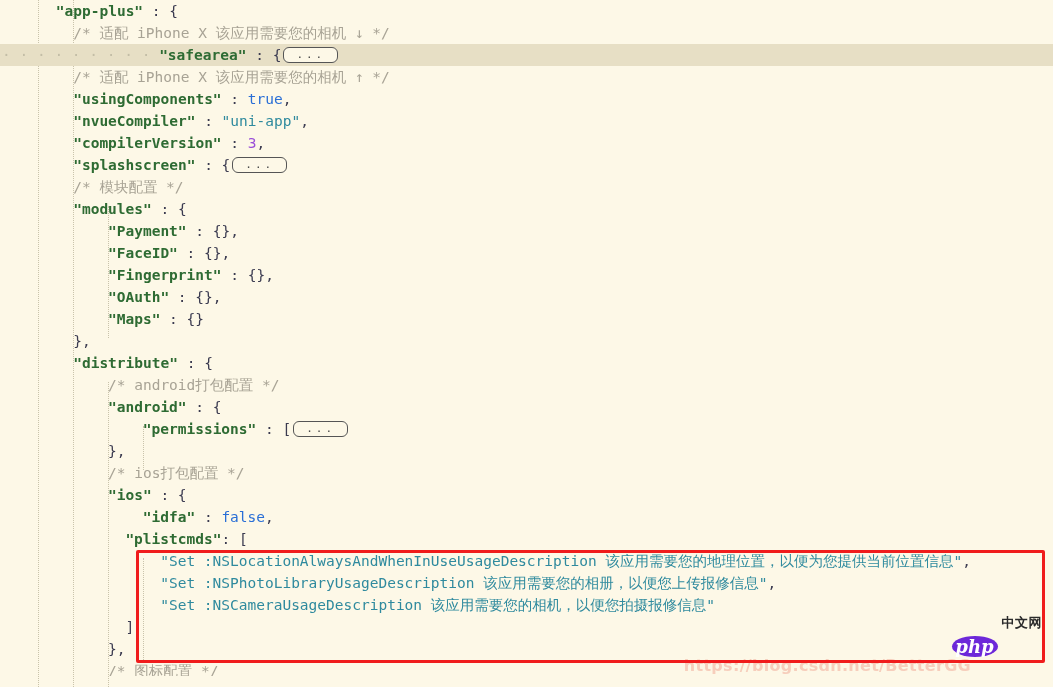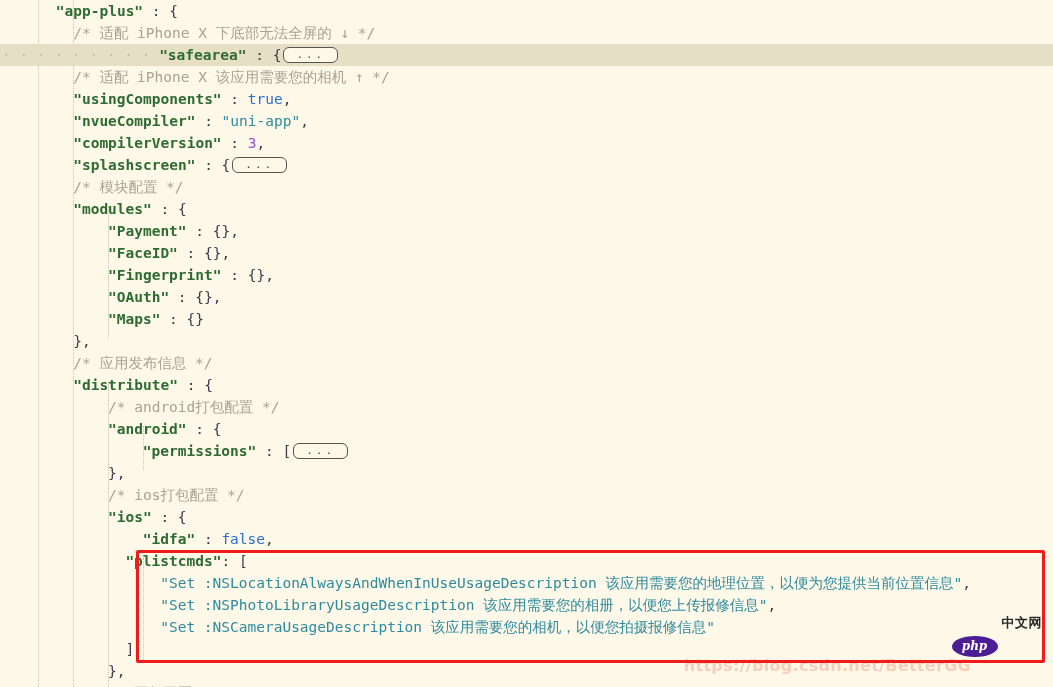--- a/index.html
+++ b/index.html
@@ -97,27 +97,27 @@
     position: absolute;
     right: 11px;
     bottom: 30px;
     z-index: 6;
     display: flex;
     align-items: center;
     gap: 4px;
   }
   #php-logo .bubble {
     width: 46px; height: 21px;
-    background: #4c1d95;
+    background: #6d28d9;
     border-radius: 50%;
     color: #fff;
     font-family: "DejaVu Serif", "Liberation Serif", serif;
     font-style: italic;
     font-weight: bold;
-    font-size: 12px;
+    font-size: 18px;
     line-height: 21px;
     text-align: center;
     letter-spacing: 0px;
     margin-top: 48px;
   }
   #php-logo .cn {
     font-family: "DejaVu Sans", "Liberation Sans", sans-serif;
     font-size: 13px;
     font-weight: bold;
     color: #2b2b2b;
@@ -143,36 +143,35 @@
 
   <div class="guide" style="left:38px;"></div>
   <div class="guide" style="left:73px;"></div>
   <div class="guide" style="left:108px; top:382px; bottom:0;"></div>
   <div class="guide" style="left:143px; top:426px; height:44px;"></div>
   <div class="guide" style="left:143px; top:558px; height:104px;"></div>
   <div class="guide" style="left:108px; top:206px; height:132px;"></div>
 
   <div id="code">
       <div class="line"><span style="display: inline-block; width: 55.8px;"></span><span class="key">"app-plus"</span><span class="punc"> : {</span></div>
-      <div class="line"><span style="display: inline-block; width: 73.2px;"></span><span class="cmt">/* 适配 iPhone X 下底部无法全屏的 ↓ */</span></div>
+      <div class="line"><span style="display: inline-block; width: 73.2px;"></span><span class="cmt">/* 适配 iPhone X 该应用需要您的相机 ↓ */</span></div>
       <div class="line hl"><span class="ws" style="margin-left: 2px;">· · · · · · · · ·</span><span> </span><span class="key">"safearea"</span><span class="punc"> : {</span><span class="fold">...</span></div>
       <div class="line"><span style="display: inline-block; width: 73.2px;"></span><span class="cmt">/* 适配 iPhone X 该应用需要您的相机 ↑ */</span></div>
       <div class="line"><span style="display: inline-block; width: 73.2px;"></span><span class="key">"usingComponents"</span><span class="punc"> : </span><span class="bool">true</span><span class="punc">,</span></div>
       <div class="line"><span style="display: inline-block; width: 73.2px;"></span><span class="key">"nvueCompiler"</span><span class="punc"> : </span><span class="str">"uni-app"</span><span class="punc">,</span></div>
       <div class="line"><span style="display: inline-block; width: 73.2px;"></span><span class="key">"compilerVersion"</span><span class="punc"> : </span><span class="num">3</span><span class="punc">,</span></div>
       <div class="line"><span style="display: inline-block; width: 73.2px;"></span><span class="key">"splashscreen"</span><span class="punc"> : {</span><span class="fold">...</span></div>
       <div class="line"><span style="display: inline-block; width: 73.2px;"></span><span class="cmt">/* 模块配置 */</span></div>
       <div class="line"><span style="display: inline-block; width: 73.2px;"></span><span class="key">"modules"</span><span class="punc"> : {</span></div>
       <div class="line"><span style="display: inline-block; width: 108px;"></span><span class="key">"Payment"</span><span class="punc"> : {},</span></div>
       <div class="line"><span style="display: inline-block; width: 108px;"></span><span class="key">"FaceID"</span><span class="punc"> : {},</span></div>
       <div class="line"><span style="display: inline-block; width: 108px;"></span><span class="key">"Fingerprint"</span><span class="punc"> : {},</span></div>
       <div class="line"><span style="display: inline-block; width: 108px;"></span><span class="key">"OAuth"</span><span class="punc"> : {},</span></div>
       <div class="line"><span style="display: inline-block; width: 108px;"></span><span class="key">"Maps"</span><span class="punc"> : {}</span></div>
       <div class="line"><span style="display: inline-block; width: 73.2px;"></span><span class="punc">},</span></div>
-      <div class="line"><span style="display: inline-block; width: 73.2px;"></span><span class="cmt">/* 应用发布信息 */</span></div>
       <div class="line"><span style="display: inline-block; width: 73.2px;"></span><span class="key">"distribute"</span><span class="punc"> : {</span></div>
       <div class="line"><span style="display: inline-block; width: 108px;"></span><span class="cmt">/* android打包配置 */</span></div>
       <div class="line"><span style="display: inline-block; width: 108px;"></span><span class="key">"android"</span><span class="punc"> : {</span></div>
       <div class="line"><span style="display: inline-block; width: 142.8px;"></span><span class="key">"permissions"</span><span class="punc"> : [</span><span class="fold">...</span></div>
       <div class="line"><span style="display: inline-block; width: 108px;"></span><span class="punc">},</span></div>
       <div class="line"><span style="display: inline-block; width: 108px;"></span><span class="cmt">/* ios打包配置 */</span></div>
       <div class="line"><span style="display: inline-block; width: 108px;"></span><span class="key">"ios"</span><span class="punc"> : {</span></div>
       <div class="line"><span style="display: inline-block; width: 142.8px;"></span><span class="key">"idfa"</span><span class="punc"> : </span><span class="bool">false</span><span class="punc">,</span></div>
       <div class="line"><span style="display: inline-block; width: 125.4px;"></span><span class="key">"plistcmds"</span><span class="punc">: [</span></div>
       <div class="line"><span style="display: inline-block; width: 160.2px;"></span><span class="str">"Set :NSLocationAlwaysAndWhenInUseUsageDescription 该应用需要您的地理位置，以便为您提供当前位置信息"</span><span class="punc">,</span></div>

